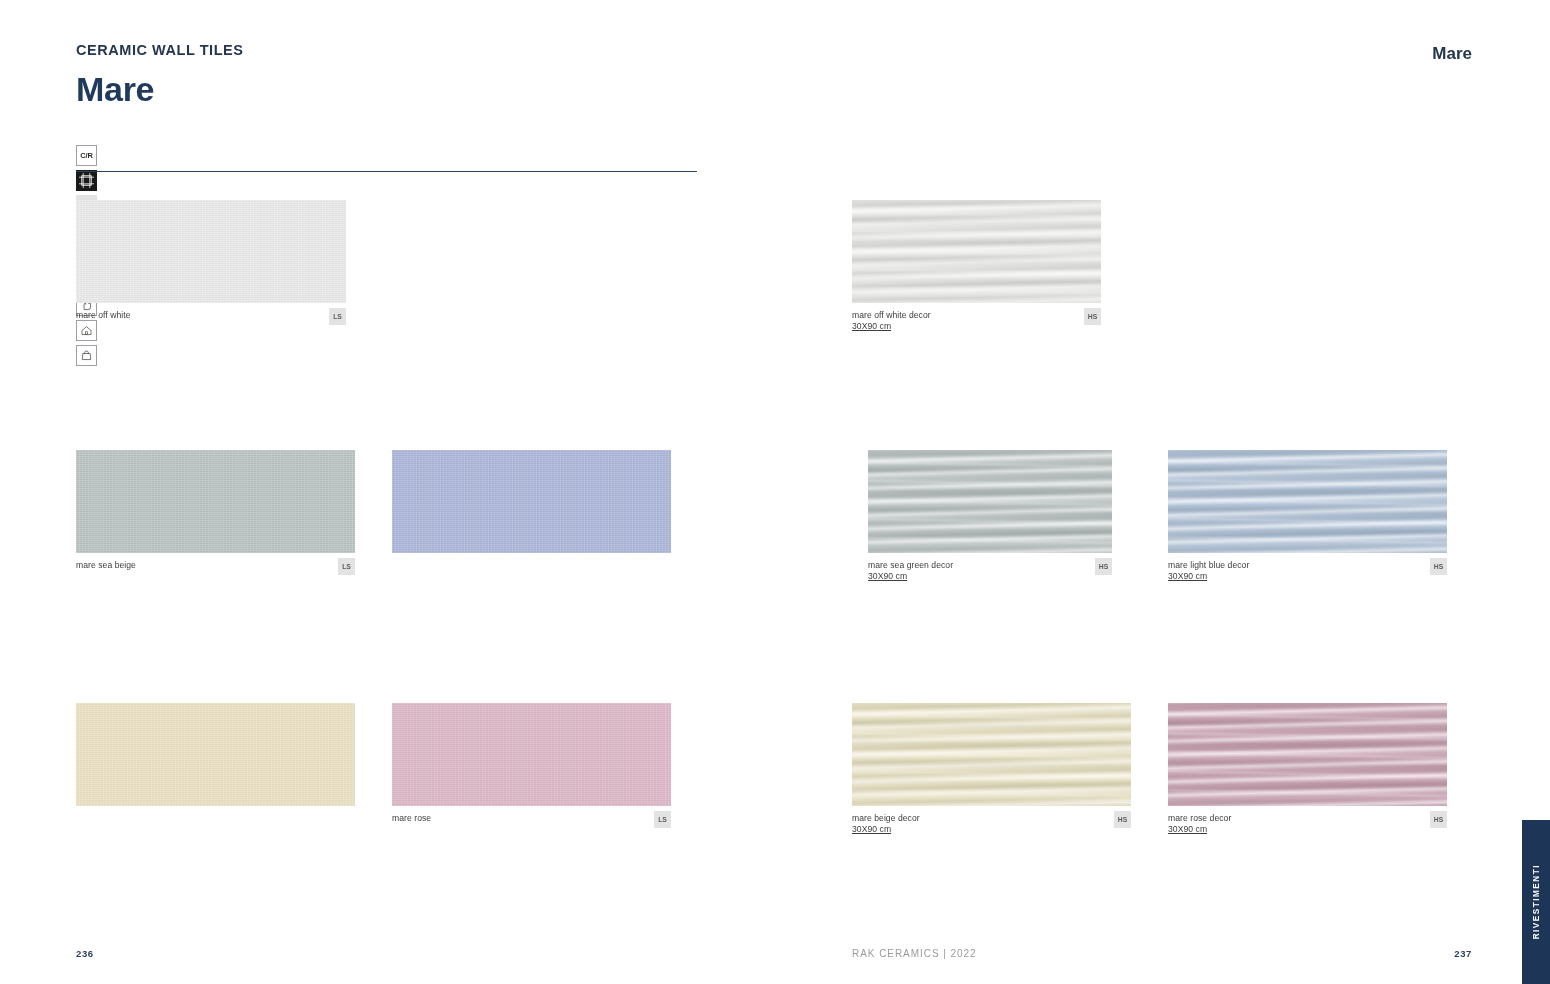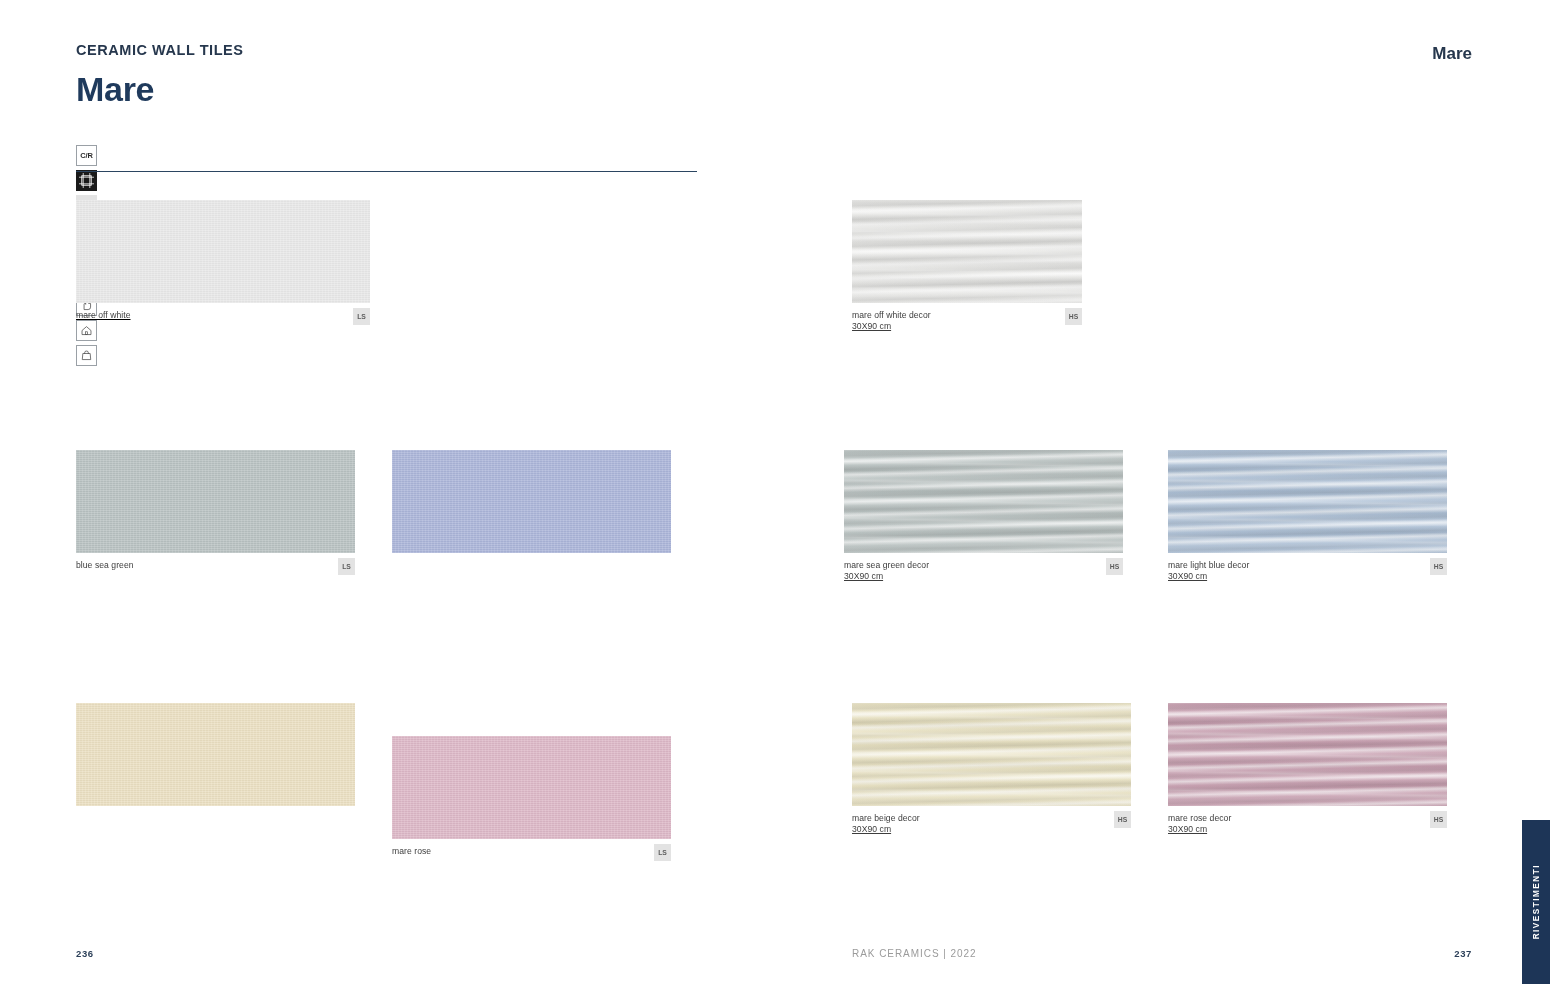--- a/index.html
+++ b/index.html
@@ -333,56 +333,56 @@
           <svg width="13" height="13" viewBox="0 0 16 16">
             <path d="M3.5 5.5 L12.5 5.5 L13.2 13 L2.8 13 Z" fill="none" stroke="#444" stroke-width="0.9" stroke-linejoin="round"></path>
             <path d="M5.8 6 L5.8 4.3 Q5.8 2.5 8 2.5 Q10.2 2.5 10.2 4.3 L10.2 6" fill="none" stroke="#444" stroke-width="0.9"></path>
           </svg>
         </span>
       </div>
     </div>
   <div class="rule"></div>
 
   <div id="tile-grid">
-      <div class="tile" style="left: 76px; top: 200px; width: 294px; text-decoration: underline;">
+      <div class="tile" style="left: 76px; top: 200px; width: 270px;">
         <div class="swatch" style="height: 103px; background: rgb(232, 232, 232);">
           <div class="grain"></div>
         </div>
         <div class="caption">
           <div class="name">mare off white</div>
           <div class="badge">LS</div>
         </div>
       </div>
-      <div class="tile" style="left: 852px; top: 200px; width: 230px;">
+      <div class="tile" style="left: 852px; top: 200px; width: 249px;">
         <div class="swatch decor" style="height: 103px; background: rgb(230, 230, 228);">
           <div class="ribs"></div>
           <div class="ribs2"></div>
           <div class="ribs3"></div>
         </div>
         <div class="caption">
           <div class="name">mare off white decor</div>
           <div class="size">30X90 cm</div>
           <div class="badge">HS</div>
         </div>
       </div>
       <div class="tile" style="left: 76px; top: 450px; width: 279px;">
         <div class="swatch" style="height: 103px; background: rgb(184, 193, 193);">
           <div class="grain"></div>
         </div>
         <div class="caption">
-          <div class="name">blue sea green</div>
+          <div class="name">mare sea beige</div>
           <div class="badge">LS</div>
         </div>
       </div>
       <div class="tile" style="left: 392px; top: 450px; width: 279px;">
         <div class="swatch" style="height: 103px; background: rgb(170, 180, 216);">
           <div class="grain"></div>
         </div>
       </div>
-      <div class="tile" style="left: 844px; top: 450px; width: 279px;">
+      <div class="tile" style="left: 868px; top: 450px; width: 244px;">
         <div class="swatch decor" style="height: 103px; background: rgb(185, 194, 193);">
           <div class="ribs"></div>
           <div class="ribs2"></div>
           <div class="ribs3"></div>
         </div>
         <div class="caption">
           <div class="name">mare sea green decor</div>
           <div class="size">30X90 cm</div>
           <div class="badge">HS</div>
         </div>
@@ -397,21 +397,21 @@
           <div class="name">mare light blue decor</div>
           <div class="size">30X90 cm</div>
           <div class="badge">HS</div>
         </div>
       </div>
       <div class="tile" style="left: 76px; top: 703px; width: 279px;">
         <div class="swatch" style="height: 103px; background: rgb(234, 223, 193);">
           <div class="grain"></div>
         </div>
       </div>
-      <div class="tile" style="left: 392px; top: 703px; width: 279px; margin-top: 33px;">
+      <div class="tile" style="left: 392px; top: 703px; width: 279px;">
         <div class="swatch" style="height: 103px; background: rgb(220, 183, 198);">
           <div class="grain"></div>
         </div>
         <div class="caption">
           <div class="name">mare rose</div>
           <div class="badge">LS</div>
         </div>
       </div>
       <div class="tile" style="left: 852px; top: 703px; width: 279px;">
         <div class="swatch decor" style="height: 103px; background: rgb(233, 226, 194);">

